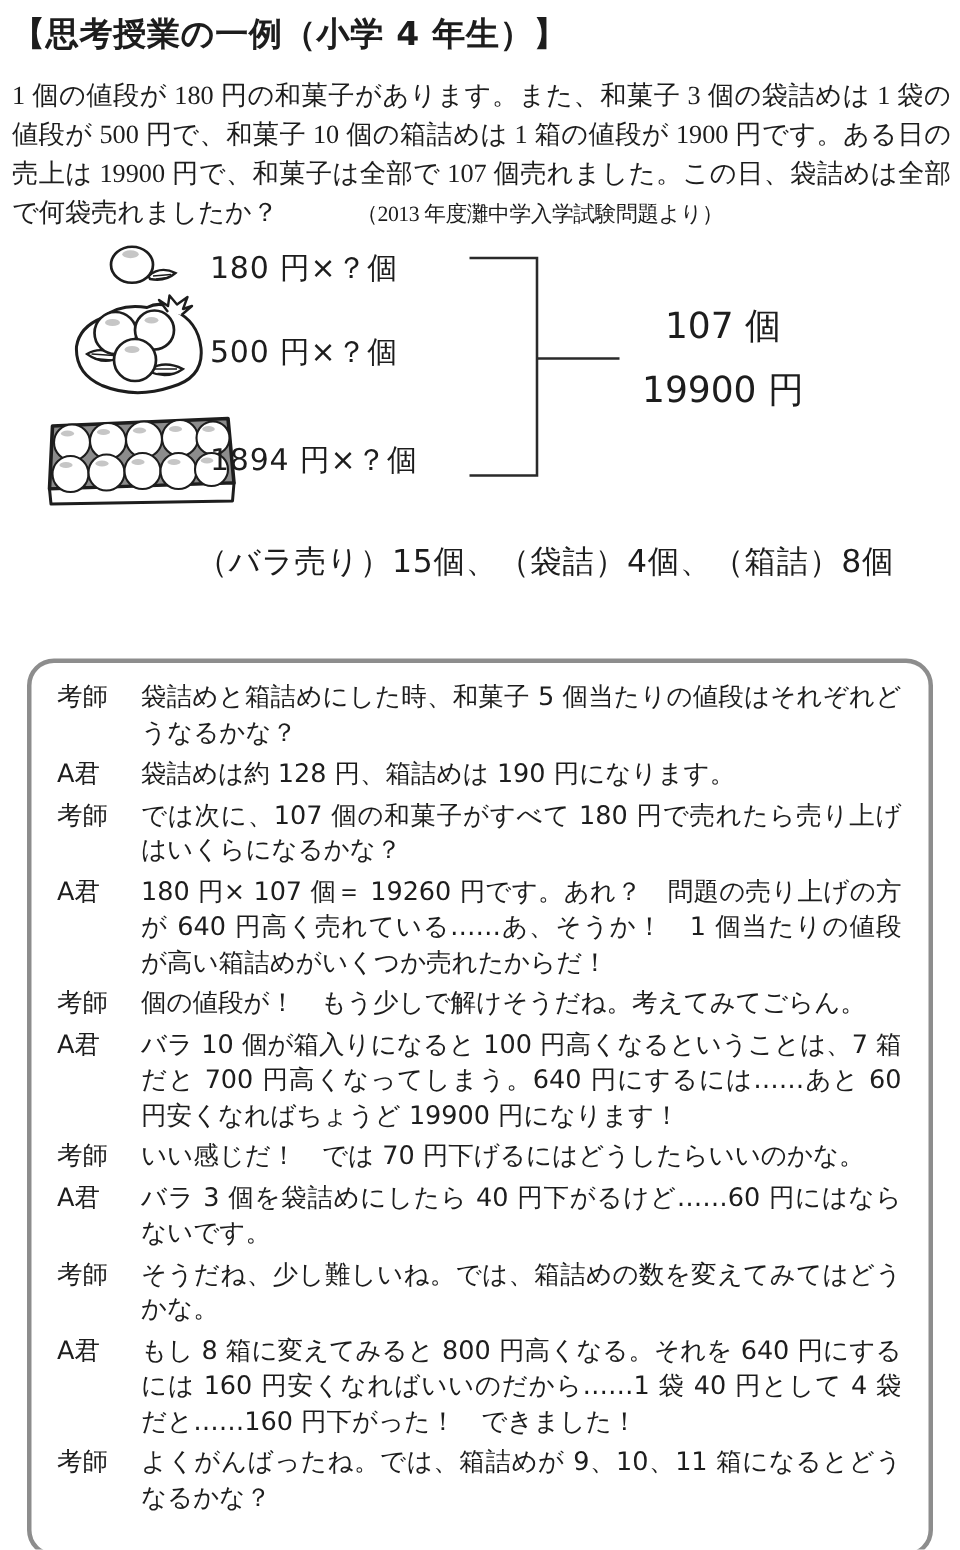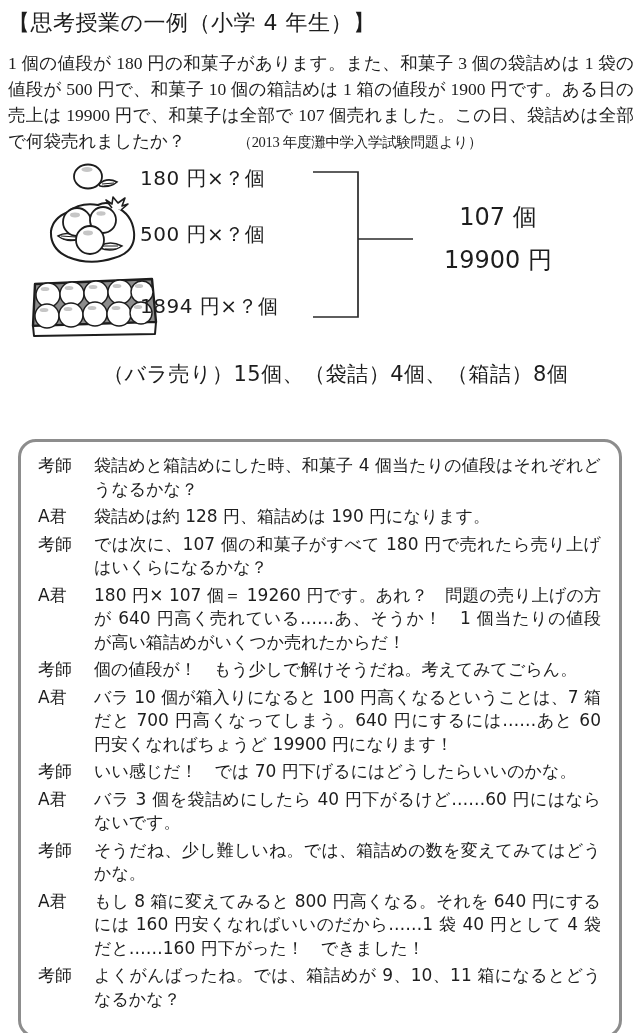--- a/index.html
+++ b/index.html
@@ -7,21 +7,21 @@
   body {
     width:640px; height:1033px; overflow:hidden; position:relative;
     font-family:"DejaVu Sans","Liberation Sans",sans-serif;
     color:#1d1d1d;
   }
   .page { width:640px; height:1033px; position:relative; }
 
   
   .title {
     position:absolute; left:8px; top:8px; width:624px;
-    font-size:22px; font-weight:normal; letter-spacing:0.5px;
+    font-size:22px; font-weight:bold; letter-spacing:0.5px;
   }
 
   
   .problem {
     position:absolute; left:8px; top:50px; width:626px;
     font-size:17.5px; line-height:26px; text-align:justify;font-family:Liberation Serif, serif;
   }
   .problem .source {
     font-size:14.5px; margin-left:52px; letter-spacing:-0.3px;
   }
@@ -33,27 +33,27 @@
   .icon-bag    { left:46px; top:36px; }
   .icon-box    { left:28px; top:116px; }
   .dg-label {
     position:absolute; left:140px; font-size:20px; letter-spacing:0.5px; white-space:nowrap;
   }
   .dg-label-0 { top:5px; }
   .dg-label-1 { top:61px; }
   .dg-label-2 { top:133px; }
   .bracket-svg { position:absolute; left:0; top:0; }
   .totals {
-    position:absolute; left:444px; top:36px; font-size:24px; line-height:43px; white-space:nowrap;
+    position:absolute; left:428px; top:36px; font-size:24px; line-height:43px; white-space:nowrap;
   }
 
   
   .answer {
     position:absolute; left:0; top:360px; width:624px;
-    padding-left:103px; font-size:21px; letter-spacing:0.5px; white-space:nowrap;
+    padding-left:103px; font-size:21px; letter-spacing:0.5px; white-space:nowrap;text-align:center;
   }
 
   
   .dialogue-box {
     position:absolute; left:18px; top:418px; width:604px; height:599px;
     border:3px solid #8d8d8d; border-radius:18px;
     padding:12px 18px 12px 17px; background:#fff;margin-top:21px;
   }
   .dlg-row { display:flex; margin-bottom:4px; }
   .dlg-speaker {
@@ -149,21 +149,21 @@
       <div>107 個</div>
       <div>19900 円</div>
     </div>
   </div>
 
   <div class="answer">（バラ売り）15個、（袋詰）4個、（箱詰）8個</div>
 
   <div class="dialogue-box">
     <div class="dlg-row">
       <span class="dlg-speaker">考師</span>
-      <div class="dlg-text">袋詰めと箱詰めにした時、和菓子 4 個当たりの値段はそれぞれどうなるかな？</div>
+      <div class="dlg-text">袋詰めと箱詰めにした時、和菓子 5 個当たりの値段はそれぞれどうなるかな？</div>
     </div>
     <div class="dlg-row">
       <span class="dlg-speaker">A君</span>
       <div class="dlg-text">袋詰めは約 128 円、箱詰めは 190 円になります。</div>
     </div>
     <div class="dlg-row">
       <span class="dlg-speaker">考師</span>
       <div class="dlg-text">では次に、107 個の和菓子がすべて 180 円で売れたら売り上げはいくらになるかな？</div>
     </div>
     <div class="dlg-row">

